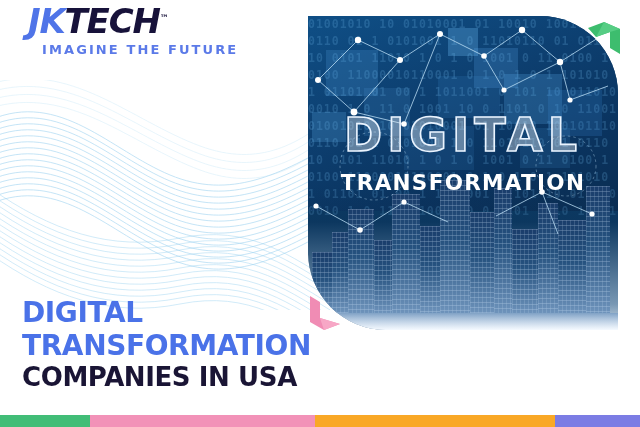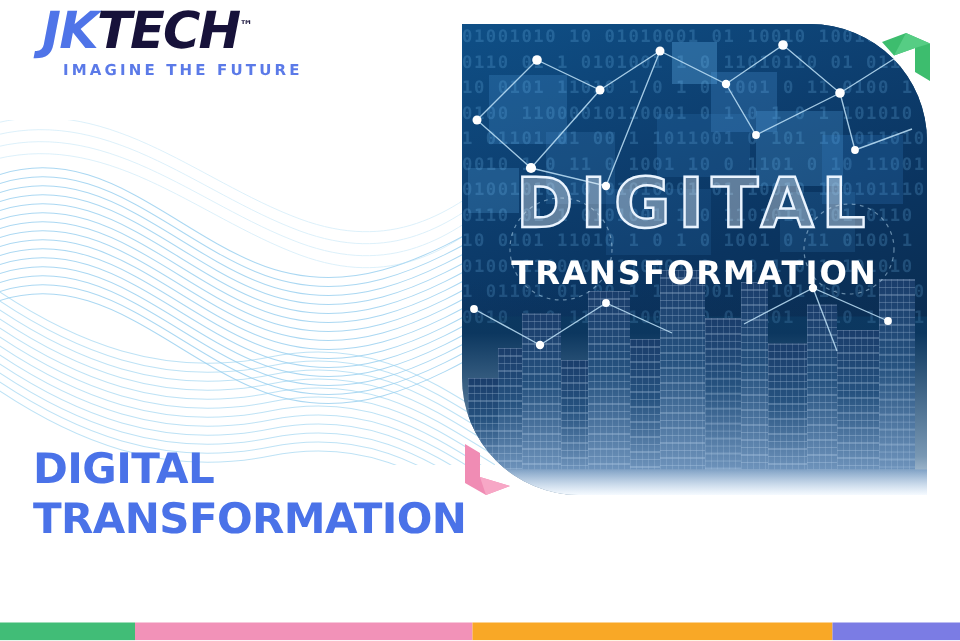--- a/index.html
+++ b/index.html
@@ -55,21 +55,21 @@
     font-size: 9px;
     font-weight: 700;
     vertical-align: super;
     color: #17123a;
     font-style: normal;
     letter-spacing: 0;
   }
   #logo-tagline {
     margin-top: 4px;
     margin-left: 14px;
-    font-size: 10px;
+    font-size: 13px;
     font-weight: 700;
     letter-spacing: 2.1px;
     color: #5b7ae8;
     white-space: nowrap;
     font-family: "DejaVu Sans", sans-serif;
   }
 
   
   #headline {
     position: absolute;
@@ -359,20 +359,21 @@
   </svg>
 
   <svg id="bracket-pink" viewBox="0 0 34 36">
     <path d="M2,2 L12,8 L12,24 L32,30 L16,36 L2,28 Z" fill="#f08cb4"></path>
     <path d="M12,24 L32,30 L16,36 Z" fill="#f7a7c6"></path>
   </svg>
 
   <div id="headline">
     <div class="headline-line hl-blue">DIGITAL</div>
     <div class="headline-line hl-blue">TRANSFORMATION</div>
+    <div class="headline-line hl-dark">COMPANIES IN USA</div>
   </div>
 
   <div id="bottom-bar">
       <div class="bar-seg" style="width: 90px; background: rgb(65, 189, 119);"></div>
       <div class="bar-seg" style="width: 225px; background: rgb(242, 146, 184);"></div>
       <div class="bar-seg" style="width: 240px; background: rgb(249, 168, 38);"></div>
       <div class="bar-seg" style="width: 85px; background: rgb(123, 124, 228);"></div>
     </div>
 
 </div>

